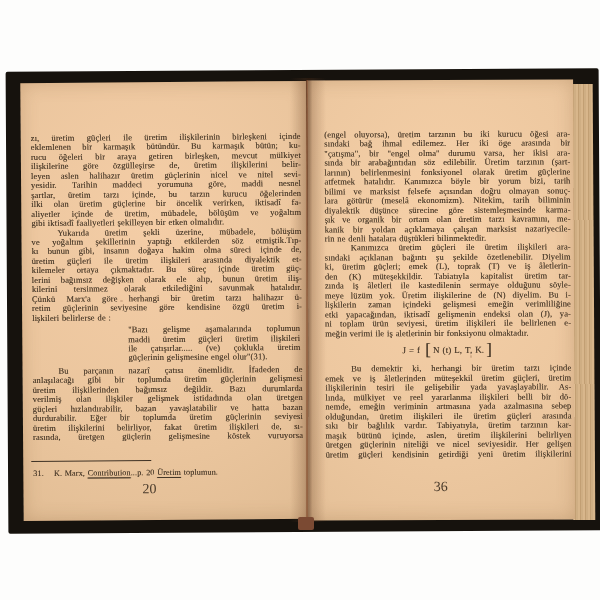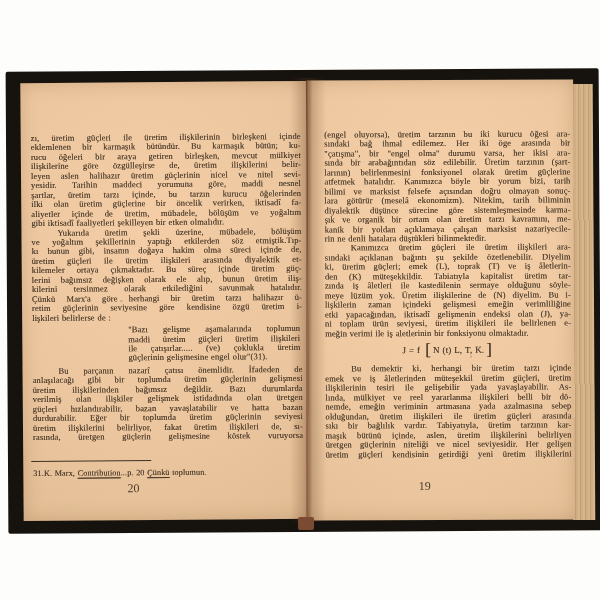--- a/index.html
+++ b/index.html
@@ -41,24 +41,24 @@
   .line.first{text-indent:26px;}
   .para.quote{margin:3px 0 3px 96px;width:172px;}
 
   .formula{text-align:center;margin:7px 0 9px;font-size:9px;color:#453728;}
   .formula .brk{font-size:17px;font-weight:400;vertical-align:-2px;padding:0 2px;}
   .formula .lhs{padding-right:3px;}
 
   .footnote{margin-top:10px;}
   .fn-rule{width:120px;border-top:1.6px solid #3e3124;margin:0 0 7px -2px;}
   .fn-text{font-size:8.2px;letter-spacing:.1px;}
-  .fn-text .num{}
+  .fn-text .num{padding-right:10px;}
   .fn-text .u{text-decoration:underline;text-underline-offset:1.5px;text-align:right;}
 
-  .pagenum{position:absolute;width:44px;text-align:left;font-size:12px;color:#4a3b2b;}
+  .pagenum{position:absolute;width:44px;text-align:center;font-size:14px;color:#4a3b2b;}
   .pn-left{left:104px;top:399px;}
   .pn-right{left:110px;top:399px;}
 
   .speck{position:absolute;border-radius:50%;background:rgba(120,80,50,.25);}
 </style>
 </head>
 <body>
 
 <div class="shot" style="background: rgb(253, 253, 252);">
 
@@ -103,21 +103,21 @@
           <div class="line">üretim ilişkilerinden bağımsız değildir. Bazı durumlarda</div>
           <div class="line">verilmiş olan ilişkiler gelişmek istidadında olan üretgen</div>
           <div class="line">güçleri hızlandırabilir, bazan yavaşlatabilir ve hatta bazan</div>
           <div class="line">durdurabilir. Eğer bir toplumda üretim güçlerinin seviyesi</div>
           <div class="line">üretim ilişkilerini belirliyor, fakat üretim ilişkileri de, sı-</div>
           <div class="line">rasında, üretgen güçlerin gelişmesine köstek vuruyorsa</div>
         </div>
       </div>
     <div class="textcol tc-left footnote" style="top: 368px; position: absolute;">
     <div class="fn-rule"></div>
-        <div class="fn-text"><span class="num">31.</span><span class="">K. Marx, </span><span class="u ">Contribution</span><span class="">...p. 20 </span><span class="u ">Çünkü</span><span class=""> toplumun.</span></div>
+        <div class="fn-text"><span class="num">31.</span><span class="">K. Marx, </span><span class="u ">Contribution</span><span class="">...p. 20 </span><span class="u ">Üretim</span><span class=""> toplumun.</span></div>
       </div>
     <div class="pagenum pn-left">20</div>
   </div>
 
   <div class="page page-right">
     <div class="textcol tc-right">
       <div>
           <div class="para">
             <div class="line">(engel oluyorsa), üretim tarzının bu iki kurucu öğesi ara-</div>
             <div class="line">sındaki bağ ihmal edilemez. Her iki öge arasında bir</div>
@@ -156,21 +156,21 @@
             <div class="line">lında, mülkiyet ve reel yararlanma ilişkileri belli bir dö-</div>
             <div class="line">nemde, emeğin veriminin artmasına yada azalmasına sebep</div>
             <div class="line">olduğundan, üretim ilişkileri ile üretim güçleri arasında</div>
             <div class="line">sıkı bir bağlılık vardır. Tabiyatıyla, üretim tarzının kar-</div>
             <div class="line">maşık bütünü içinde, aslen, üretim ilişkilerini belirliyen</div>
             <div class="line">üretgen güçlerinin niteliği ve nicel seviyesidir. Her gelişen</div>
             <div class="line">üretim güçleri kendisinin getirdiği yeni üretim ilişkilerini</div>
           </div>
         </div>
     </div>
-    <div class="pagenum pn-right">19</div>
+    <div class="pagenum pn-right">36</div>
   </div>
 
   <div class="gutter"></div>
   <div class="crease"></div>
   <div class="spine-nub"></div>
 
   <div class="speck" style="left:210px;top:170px;width:2px;height:2px;"></div>
   <div class="speck" style="left:470px;top:355px;width:2px;height:3px;"></div>
   <div class="speck" style="left:120px;top:300px;width:3px;height:2px;"></div>
 </div>

